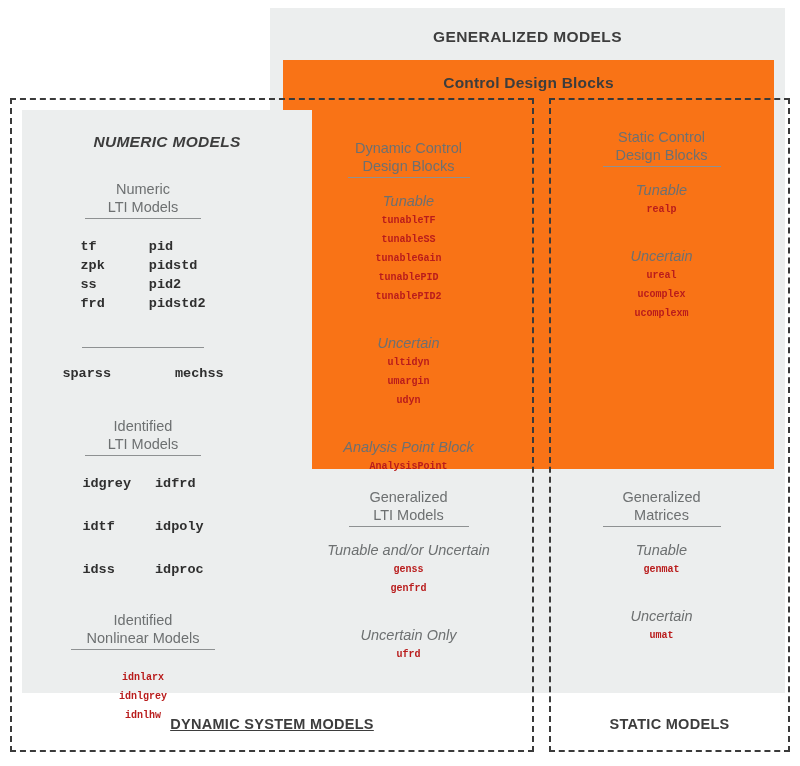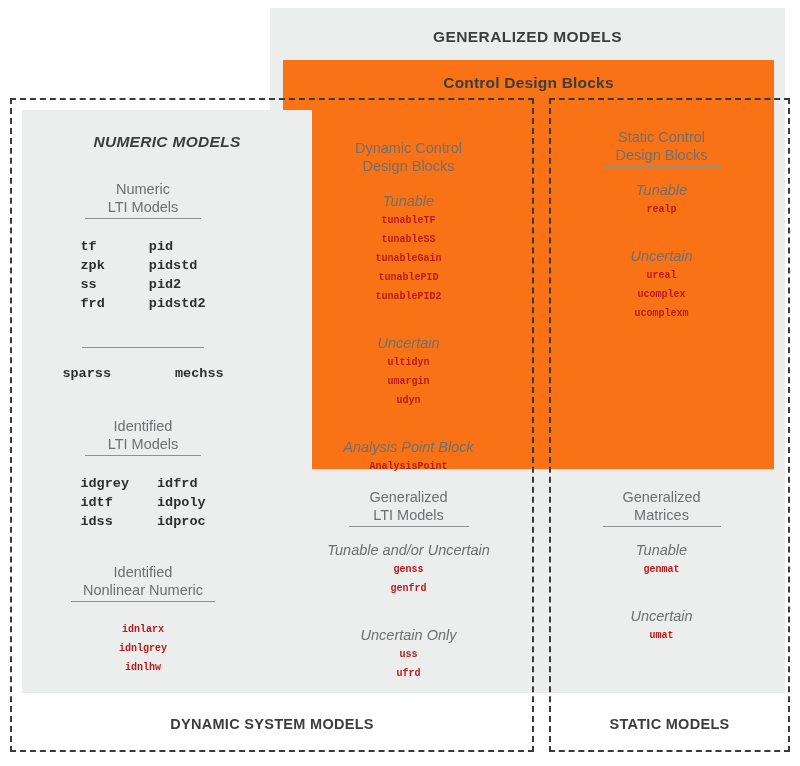--- a/index.html
+++ b/index.html
@@ -63,21 +63,21 @@
   }
   #dynamic-system-box { left: 10px;  top: 98px; width: 524px; height: 654px; }
   #static-models-box  { left: 549px; top: 98px; width: 241px; height: 654px; }
 
   .bottom-label {
     position: absolute;
     text-align: center;
     font-size: 14.5px; font-weight: bold; color: #3d3d3d;
     letter-spacing: .3px;
   }
-  #dynamic-system-label { left: 10px;  top: 716px; width: 524px; }
+  #dynamic-system-label { left: 10px;  top: 716px; width: 524px; text-decoration: underline; }
   #static-models-label  { left: 549px; top: 716px; width: 241px; }
 
   
   .col { position: absolute; }
 
   .group-head {
     text-align: center;
     font-size: 14.5px;
     color: #6d7071;
     line-height: 18px;
@@ -171,35 +171,35 @@
 
   <div class="sp18"></div>
     <div class="sp18"></div>
 
   <div class="group-head">
     <div>Identified</div>
     <div>LTI Models</div>
     <div class="rule" style="width:116px;"></div>
   </div>
   <div class="sp18"></div>
-  <div class="fn-grid" style="column-gap:28px;">
+  <div class="fn-grid" style="column-gap:28px;gap:24px;">
     <span>idgrey</span>
     <span>idfrd</span>
     <span>idtf</span>
     <span>idpoly</span>
     <span>idss</span>
     <span>idproc</span>
   </div>
 
   <div class="sp18"></div>
     <div class="sp14"></div>
 
   <div class="group-head">
     <div>Identified</div>
-    <div>Nonlinear Numeric</div>
+    <div>Nonlinear Models</div>
     <div class="rule" style="width:144px;"></div>
   </div>
   <div class="sp18"></div>
   <div class="fn-list">
     <div>idnlarx</div>
     <div>idnlgrey</div>
     <div>idnlhw</div>
   </div>
 </div>
 
@@ -275,21 +275,20 @@
   <div class="fn-list">
     <div>genss</div>
     <div>genfrd</div>
   </div>
 
   <div class="sp18"></div>
     <div class="sp10"></div>
 
   <div class="subhead">Uncertain Only</div>
   <div class="fn-list">
-    <div>uss</div>
     <div>ufrd</div>
   </div>
 </div>
 
 <div class="col" style="left:549px; top:488px; width:225px;">
   <div class="group-head">
     <div>Generalized</div>
     <div>Matrices</div>
     <div class="rule" style="width:118px;"></div>
   </div>

